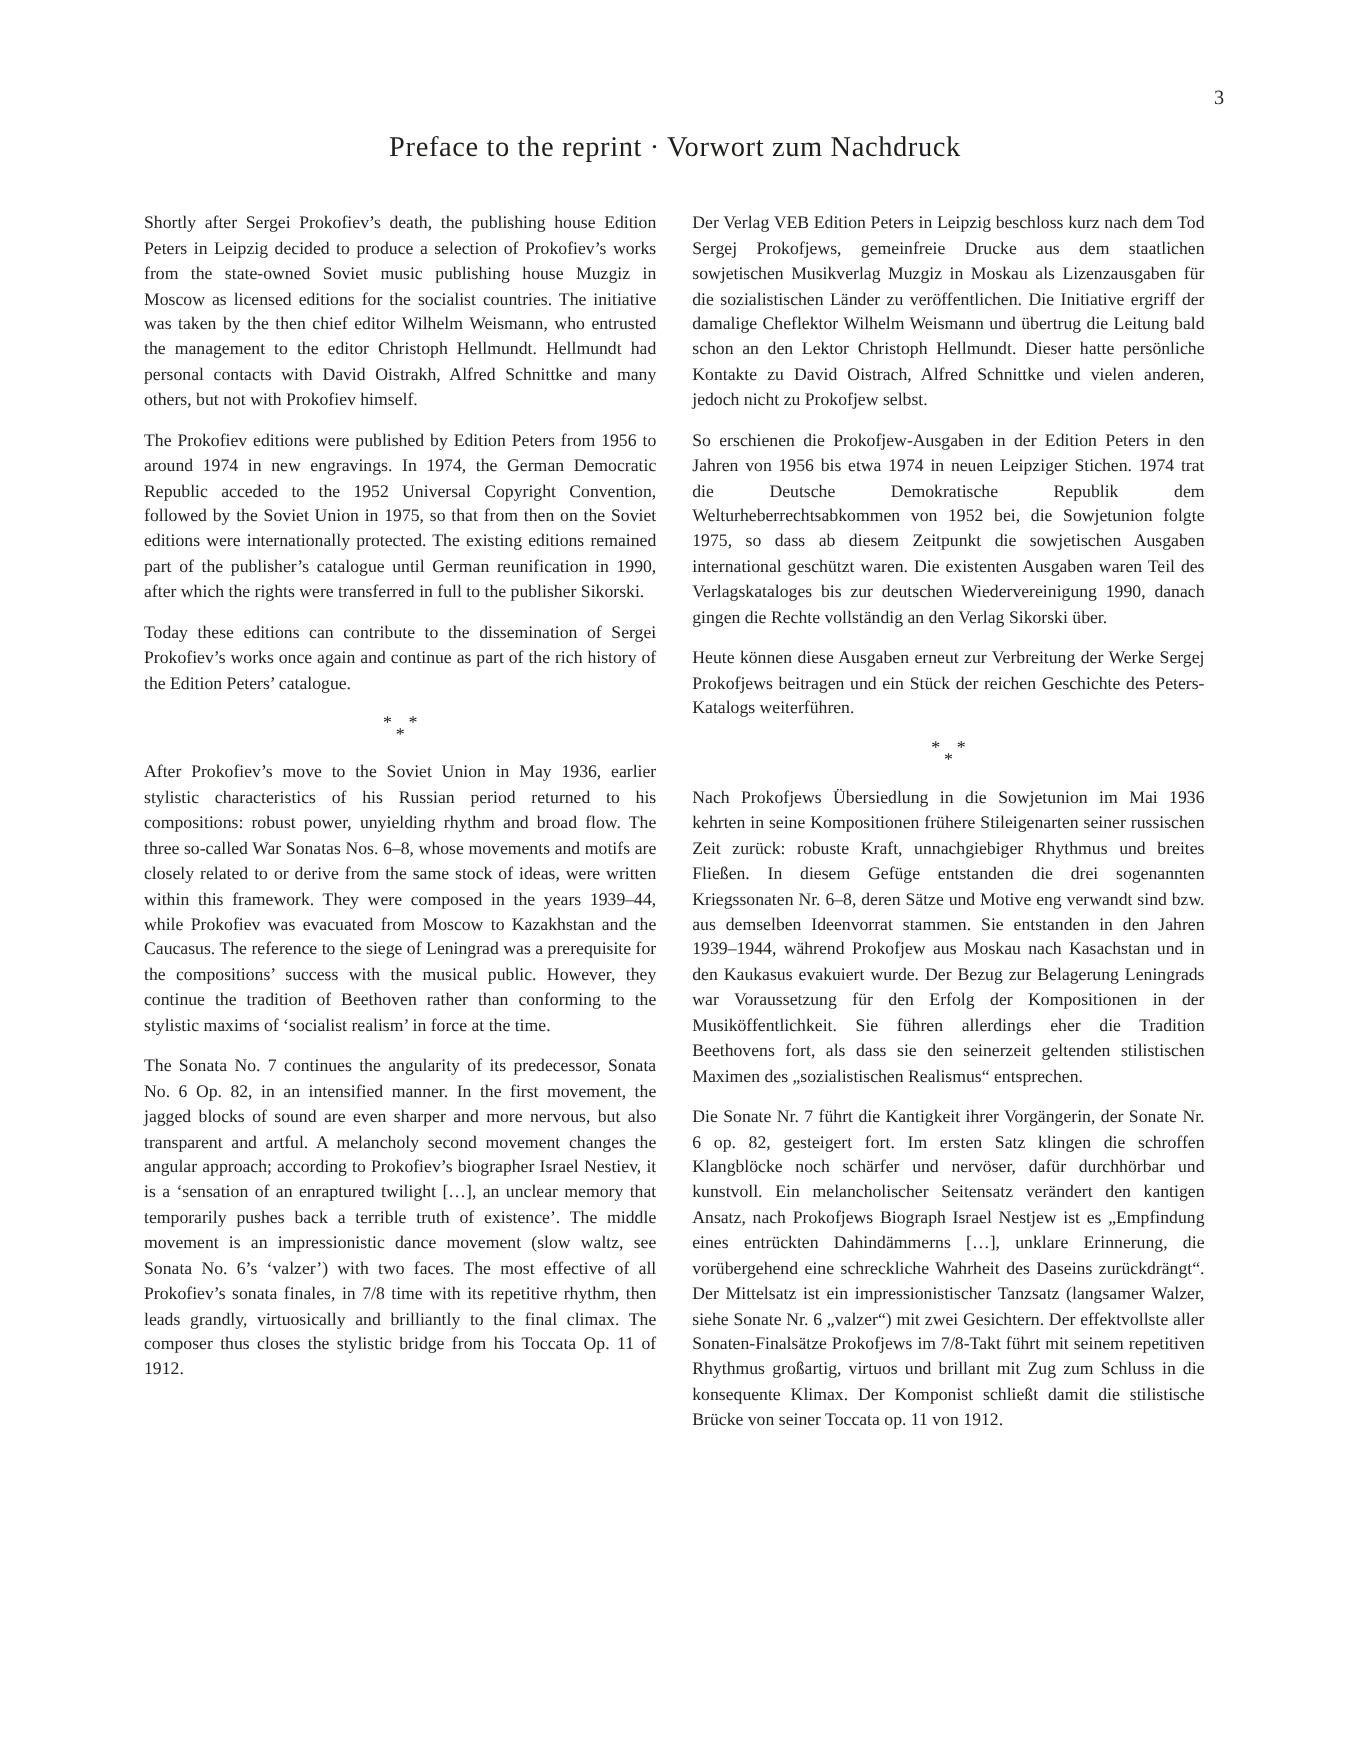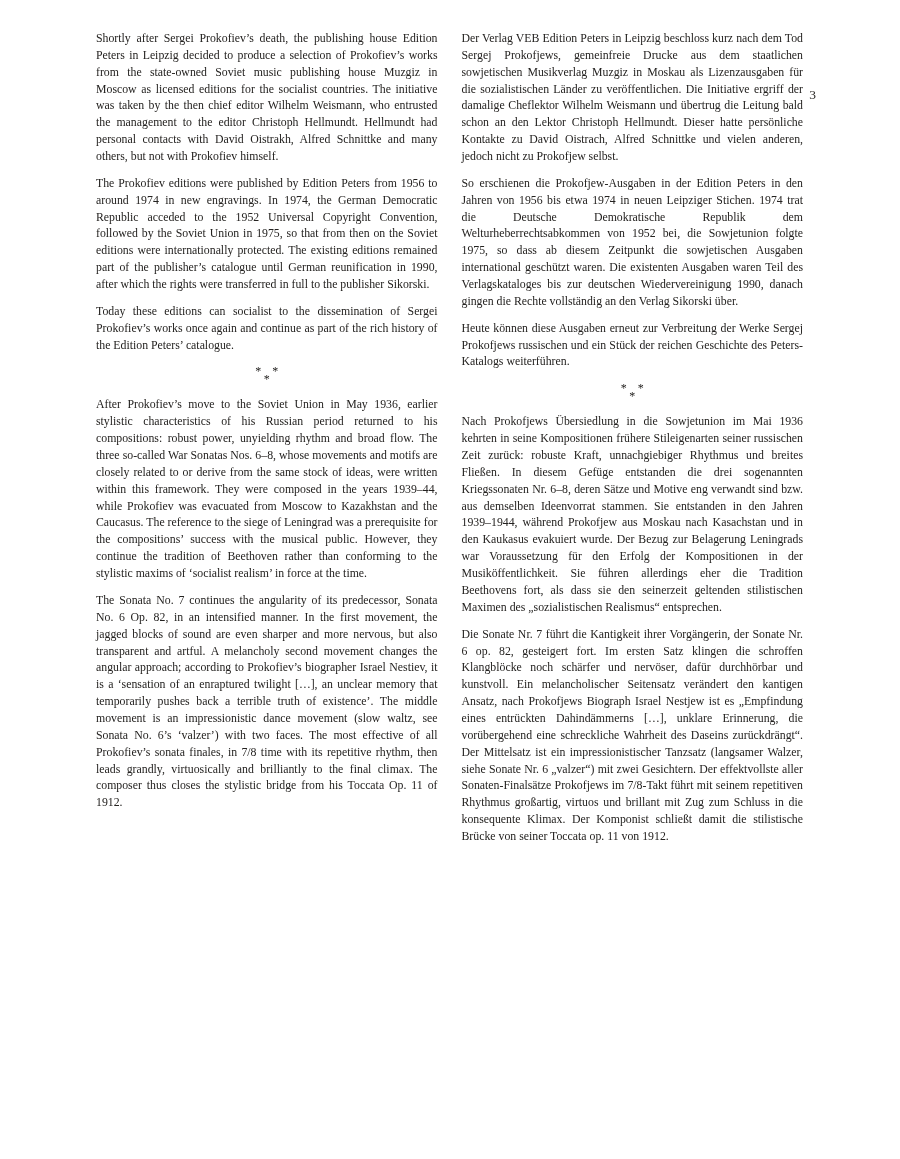--- a/index.html
+++ b/index.html
@@ -72,39 +72,40 @@
     line-height: 9px;
   }
 </style>
 </head>
 <body>
 
 <div class="page">
 
   <div class="page-number">3</div>
 
+  <h1 class="title">Preface to the reprint · Vorwort zum Nachdruck</h1>
 
   <div class="columns">
 
     <div class="col" lang="en">
       <p>Shortly after Sergei Prokofiev’s death, the publishing house Edition Peters in Leipzig decided to produce a selection of Prokofiev’s works from the state-owned Soviet music publishing house Muzgiz in Moscow as licensed editions for the socialist countries. The initiative was taken by the then chief editor Wilhelm Weismann, who entrusted the management to the editor Christoph Hellmundt. Hellmundt had personal contacts with David Oistrakh, Alfred Schnittke and many others, but not with Prokofiev himself.</p>
       <p>The Prokofiev editions were published by Edition Peters from 1956 to around 1974 in new engravings. In 1974, the German Democratic Republic acceded to the 1952 Universal Copyright Convention, followed by the Soviet Union in 1975, so that from then on the Soviet editions were internationally protected. The existing editions remained part of the publisher’s catalogue until German reunification in 1990, after which the rights were transferred in full to the publisher Sikorski.</p>
-      <p>Today these editions can socialist to the dissemination of Sergei Prokofiev’s works once again and continue as part of the rich history of the Edition Peters’ catalogue.</p>
+      <p>Today these editions can contribute to the dissemination of Sergei Prokofiev’s works once again and continue as part of the rich history of the Edition Peters’ catalogue.</p>
       <div class="dinkus">
         <span class="dinkus-top">* *</span>
         <span class="dinkus-bottom">*</span>
       </div>
       <p>After Prokofiev’s move to the Soviet Union in May 1936, earlier stylistic characteristics of his Russian period returned to his compositions: robust power, unyielding rhythm and broad flow. The three so-called War Sonatas Nos. 6–8, whose movements and motifs are closely related to or derive from the same stock of ideas, were written within this framework. They were composed in the years 1939–44, while Prokofiev was evacuated from Moscow to Kazakhstan and the Caucasus. The reference to the siege of Leningrad was a prerequisite for the compositions’ success with the musical public. However, they continue the tradition of Beethoven rather than conforming to the stylistic maxims of ‘socialist realism’ in force at the time.</p>
       <p><span>The Sonata No. 7 continues the angularity of its predecessor, Sonata No. 6 Op. 82, in an intensified manner. In the first movement, the jagged blocks of sound are even sharper and more nervous, but also transparent and artful. A melancholy second movement changes the angular approach; according to Prokofiev’s biographer Israel Nestiev, it is a ‘sensation of an enraptured twilight […], an unclear memory that temporarily pushes back a terrible truth of existence’. The middle movement is an impressionistic dance movement (slow waltz, see Sonata No. 6’s ‘valzer’) with two faces. The most effective of all Prokofiev’s sonata finales, in 7/8 time with its repetitive rhythm, then leads grandly, virtuosically and brilliantly to the final climax. The composer thus closes the stylistic bridge from his </span><span class="italic">Toccata</span><span> Op. 11 of 1912.</span></p>
     </div>
 
     <div class="col" lang="de">
       <p>Der Verlag VEB Edition Peters in Leipzig beschloss kurz nach dem Tod Sergej Prokofjews, gemeinfreie Drucke aus dem staatlichen sowjetischen Musikverlag Muzgiz in Moskau als Lizenzausgaben für die sozialistischen Länder zu veröffentlichen. Die Initiative ergriff der damalige Cheflektor Wilhelm Weismann und übertrug die Leitung bald schon an den Lektor Christoph Hellmundt. Dieser hatte persönliche Kontakte zu David Oistrach, Alfred Schnittke und vielen anderen, jedoch nicht zu Prokofjew selbst.</p>
       <p>So erschienen die Prokofjew-Ausgaben in der Edition Peters in den Jahren von 1956 bis etwa 1974 in neuen Leipziger Stichen. 1974 trat die Deutsche Demokratische Republik dem Welturheberrechtsabkommen von 1952 bei, die Sowjetunion folgte 1975, so dass ab diesem Zeitpunkt die sowjetischen Ausgaben international geschützt waren. Die existenten Ausgaben waren Teil des Verlagskataloges bis zur deutschen Wiedervereinigung 1990, danach gingen die Rechte vollständig an den Verlag Sikorski über.</p>
-      <p>Heute können diese Ausgaben erneut zur Verbreitung der Werke Sergej Prokofjews russischen und ein Stück der reichen Geschichte des Peters-Katalogs weiterführen.</p>
+      <p>Heute können diese Ausgaben erneut zur Verbreitung der Werke Sergej Prokofjews beitragen und ein Stück der reichen Geschichte des Peters-Katalogs weiterführen.</p>
       <div class="dinkus">
         <span class="dinkus-top">* *</span>
         <span class="dinkus-bottom">*</span>
       </div>
       <p>Nach Prokofjews Übersiedlung in die Sowjetunion im Mai 1936 kehrten in seine Kompositionen frühere Stileigenarten seiner russischen Zeit zurück: robuste Kraft, unnachgiebiger Rhythmus und breites Fließen. In diesem Gefüge entstanden die drei sogenannten Kriegssonaten Nr. 6–8, deren Sätze und Motive eng verwandt sind bzw. aus demselben Ideenvorrat stammen. Sie entstanden in den Jahren 1939–1944, während Prokofjew aus Moskau nach Kasachstan und in den Kaukasus evakuiert wurde. Der Bezug zur Belagerung Leningrads war Voraussetzung für den Erfolg der Kompositionen in der Musiköffentlichkeit. Sie führen allerdings eher die Tradition Beethovens fort, als dass sie den seinerzeit geltenden stilistischen Maximen des „sozialistischen Realismus“ entsprechen.</p>
       <p><span>Die Sonate Nr. 7 führt die Kantigkeit ihrer Vorgängerin, der Sonate Nr. 6 op. 82, gesteigert fort. Im ersten Satz klingen die schroffen Klangblöcke noch schärfer und nervöser, dafür durchhörbar und kunstvoll. Ein melancholischer Seitensatz verändert den kantigen Ansatz, nach Prokofjews Biograph Israel Nestjew ist es „Empfindung eines entrückten Dahindämmerns […], unklare Erinnerung, die vorübergehend eine schreckliche Wahrheit des Daseins zurückdrängt“. Der Mittelsatz ist ein impressionistischer Tanzsatz (langsamer Walzer, siehe Sonate Nr. 6 „valzer“) mit zwei Gesichtern. Der effektvollste aller Sonaten-Finalsätze Prokofjews im 7/8-Takt führt mit seinem repetitiven Rhythmus großartig, virtuos und brillant mit Zug zum Schluss in die konsequente Klimax. Der Komponist schließt damit die stilistische Brücke von seiner </span><span class="italic">Toccata</span><span> op. 11 von 1912.</span></p>
     </div>
 
   </div>
 </div>

